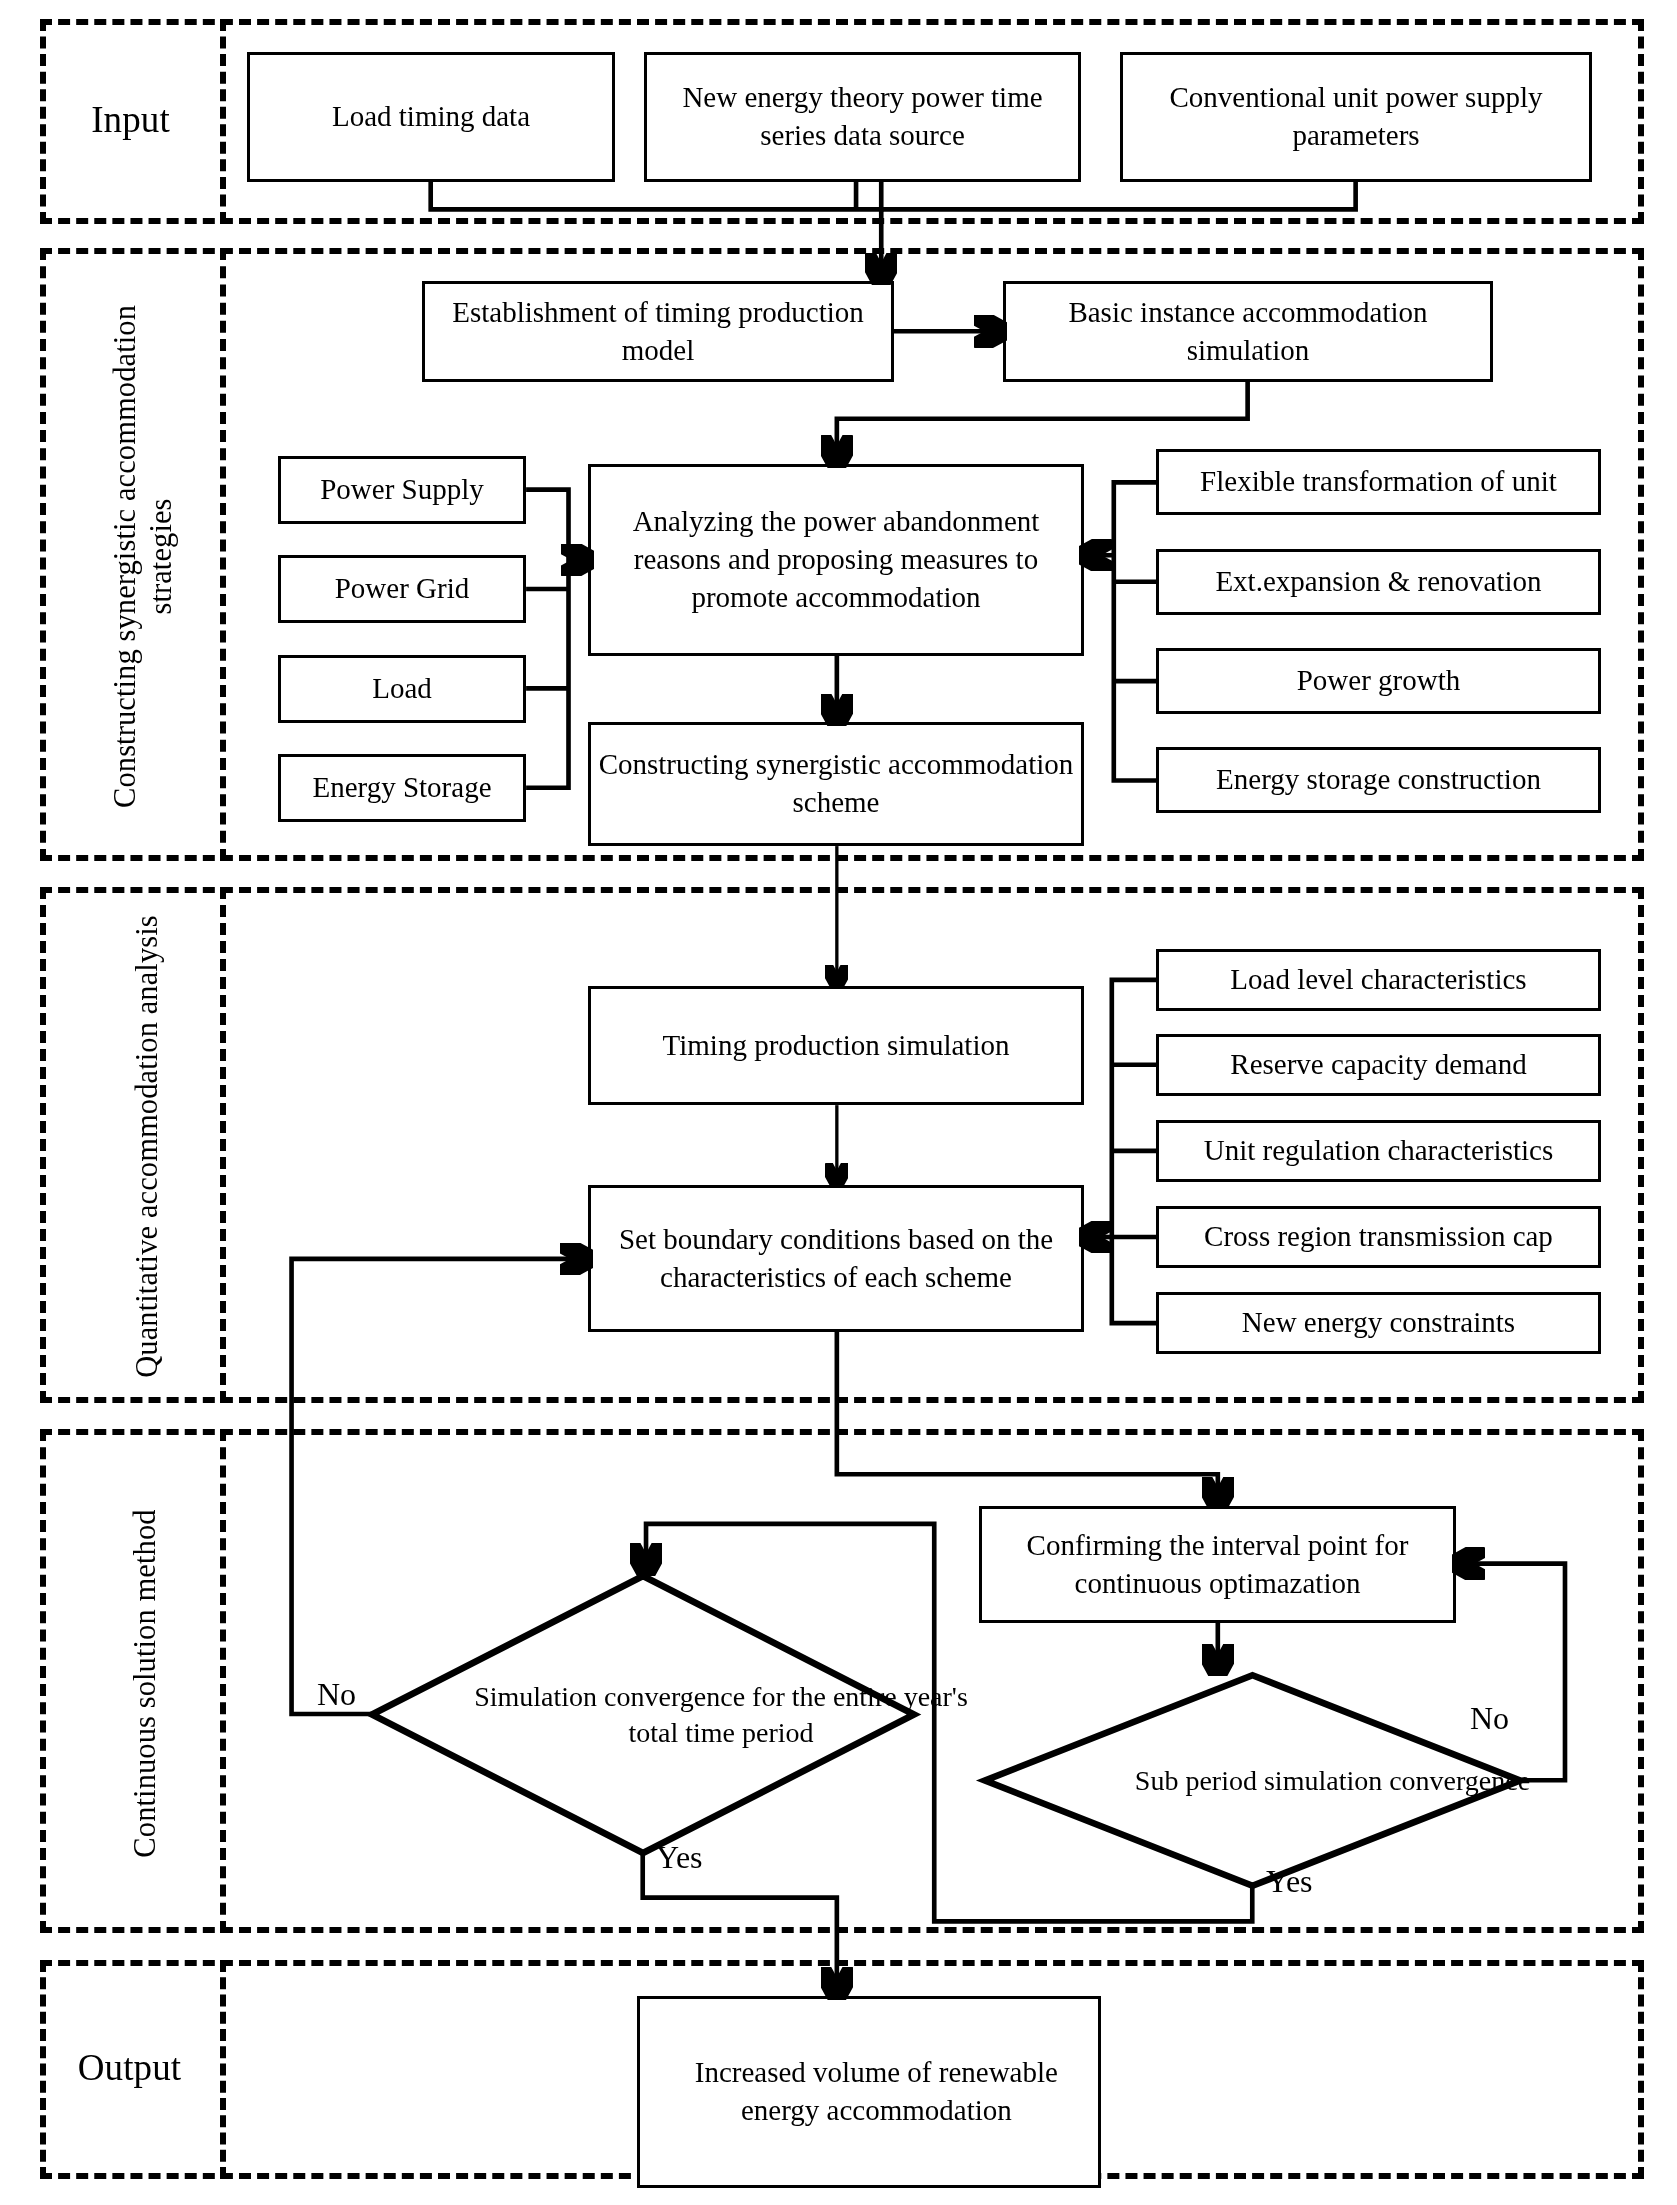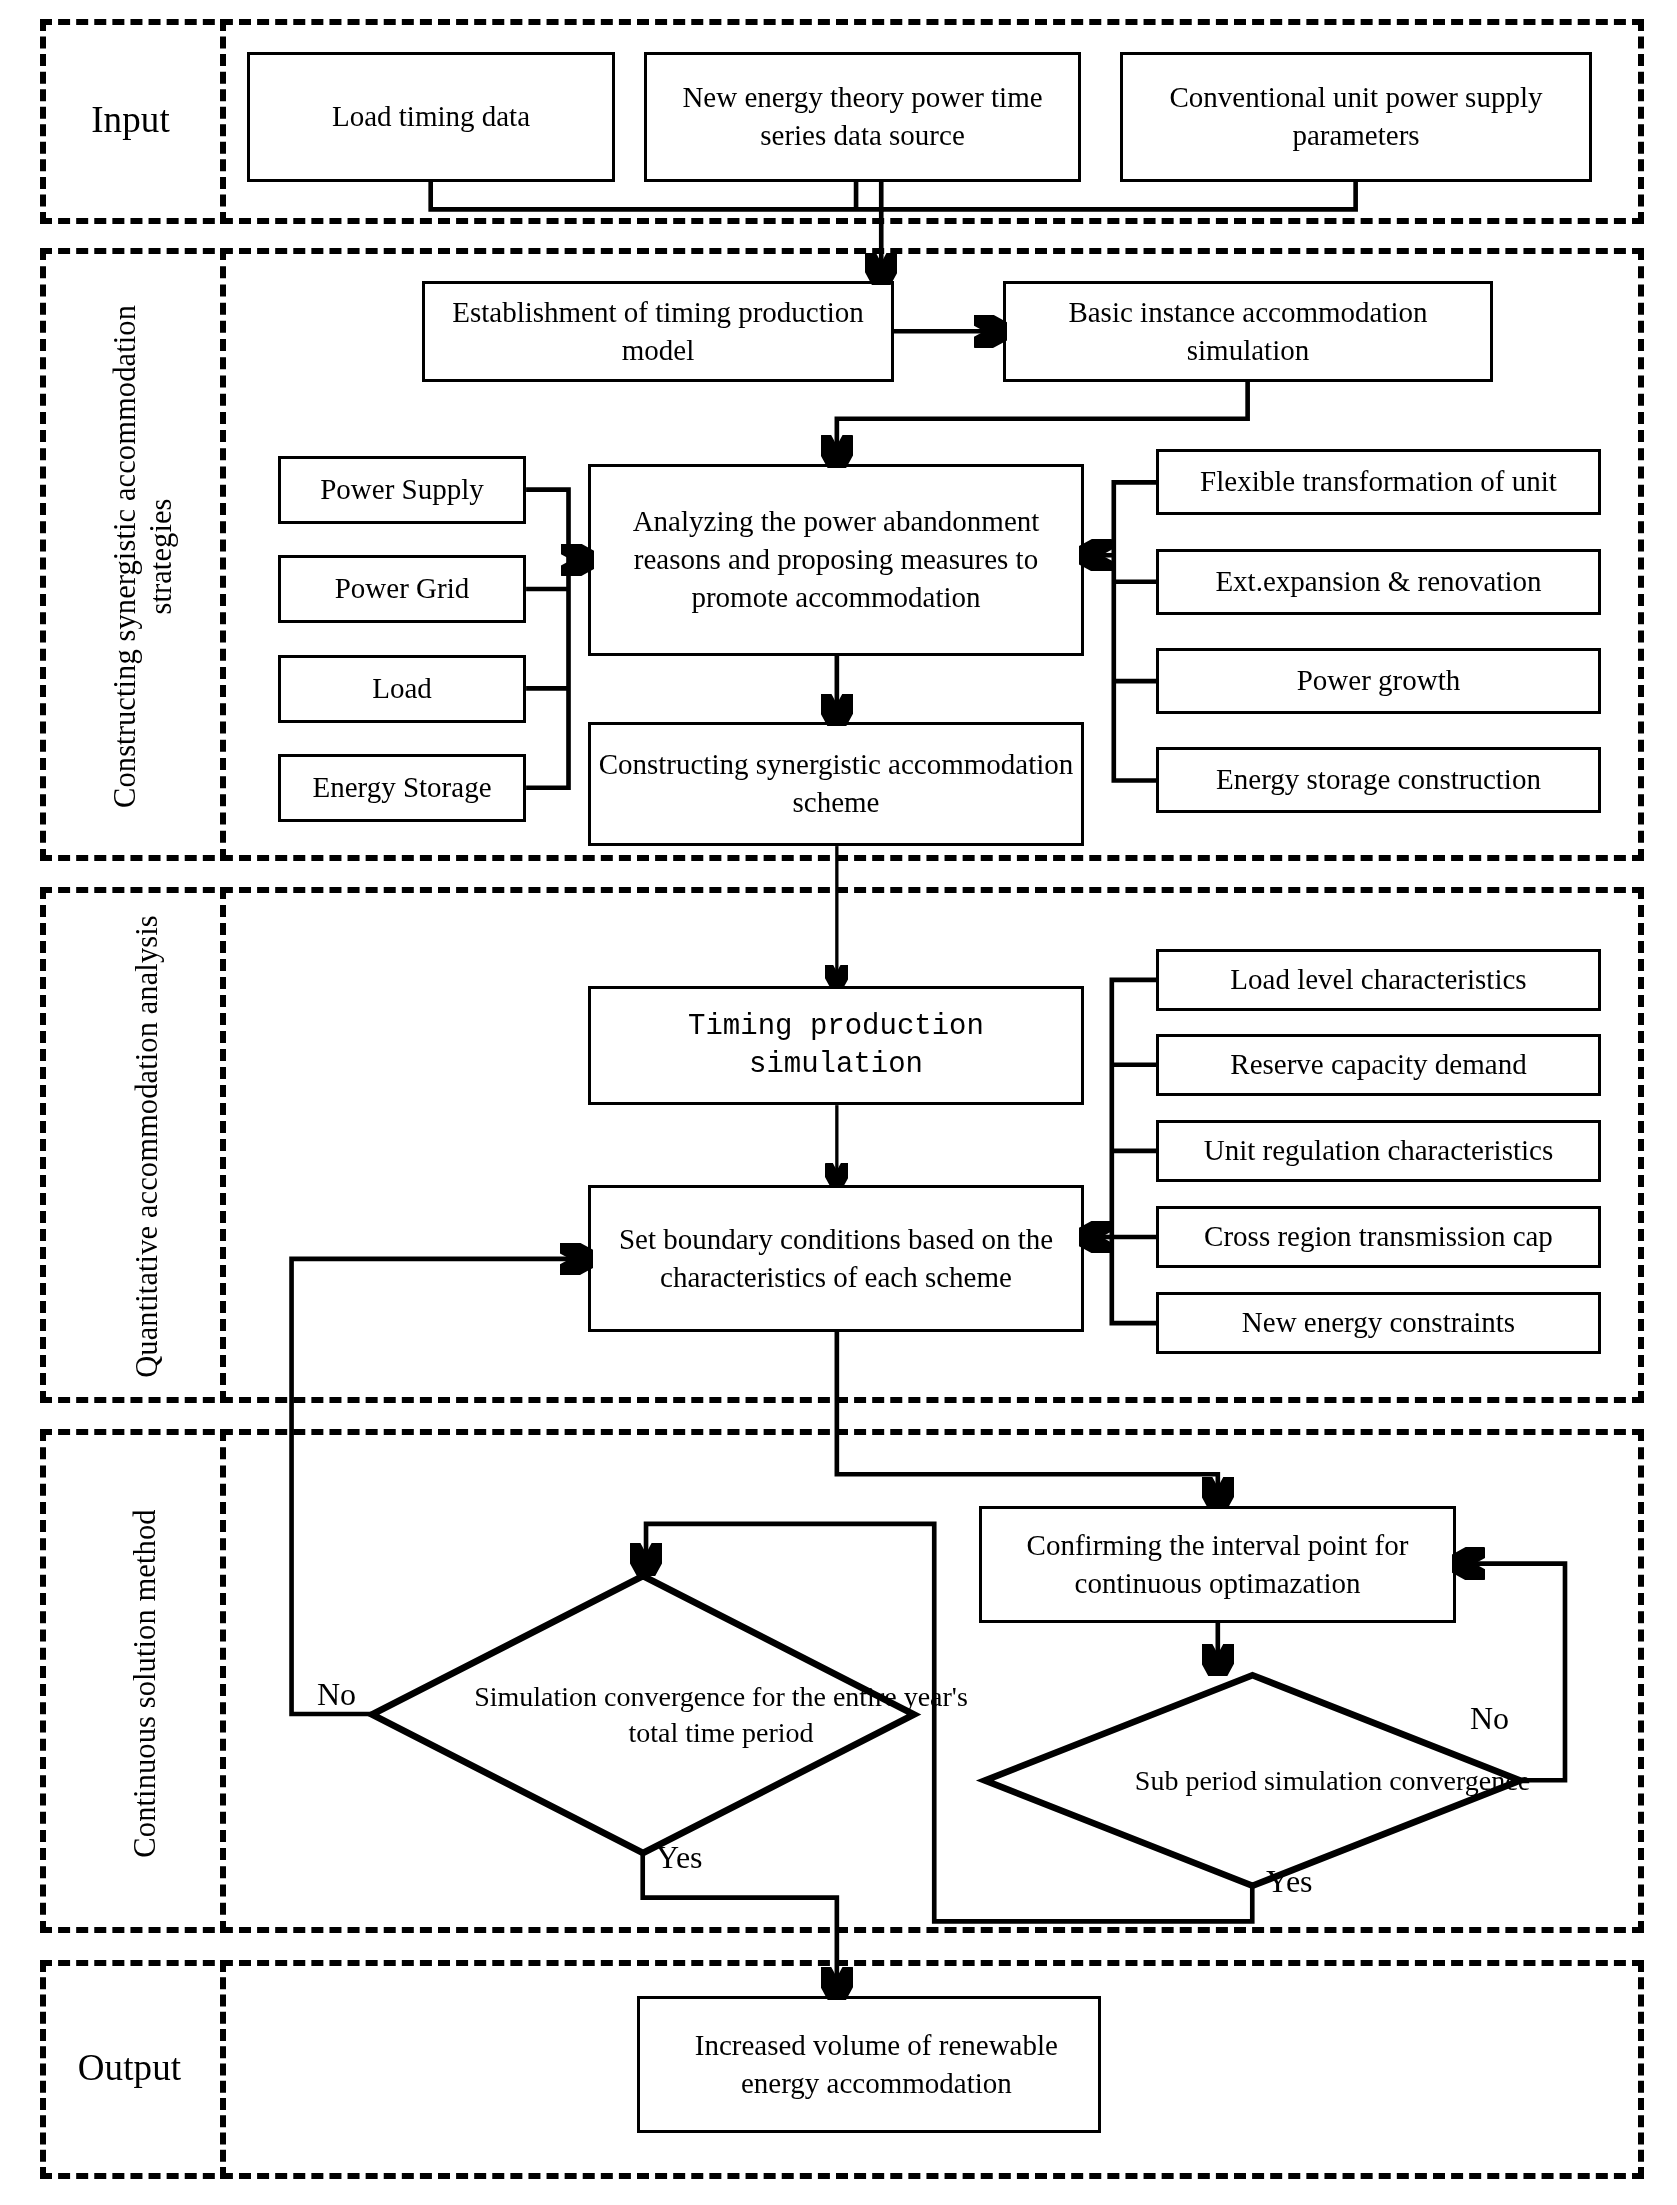--- a/index.html
+++ b/index.html
@@ -128,21 +128,21 @@
   <div class="box" style="left:278px; top:456px; width:248px; height:68px;">Power Supply</div>
   <div class="box" style="left:278px; top:555px; width:248px; height:68px;">Power Grid</div>
   <div class="box" style="left:278px; top:655px; width:248px; height:68px;">Load</div>
   <div class="box" style="left:278px; top:754px; width:248px; height:68px;">Energy Storage</div>
 
   <div class="box" style="left:1156px; top:449px; width:445px; height:66px;">Flexible transformation of unit</div>
   <div class="box" style="left:1156px; top:549px; width:445px; height:66px;">Ext.expansion &amp; renovation</div>
   <div class="box" style="left:1156px; top:648px; width:445px; height:66px;">Power growth</div>
   <div class="box" style="left:1156px; top:747px; width:445px; height:66px;">Energy storage construction</div>
 
-  <div class="box" style="left:588px; top:986px; width:496px; height:119px;font-family:Liberation Mono, monospace;">Timing production simulation</div>
+  <div class="box" style="left:588px; top:986px; width:496px; height:119px;">Timing production simulation</div>
 
   <div class="box" style="left:588px; top:1185px; width:496px; height:147px;">Set boundary conditions based on the characteristics of each scheme</div>
 
   <div class="box" style="left:1156px; top:949px; width:445px; height:62px;">Load level characteristics</div>
   <div class="box" style="left:1156px; top:1034px; width:445px; height:62px;">Reserve capacity demand</div>
   <div class="box" style="left:1156px; top:1120px; width:445px; height:62px;">Unit regulation characteristics</div>
   <div class="box" style="left:1156px; top:1206px; width:445px; height:62px;">Cross region transmission cap</div>
   <div class="box" style="left:1156px; top:1292px; width:445px; height:62px;">New energy constraints</div>
 
   <div class="box" style="left:979px; top:1506px; width:477px; height:117px;">Confirming the interval point for continuous optimazation</div>
@@ -159,21 +159,21 @@
       <polygon points="410,6 814,165 410,324 6,165" fill="#ffffff" stroke="#000" stroke-width="10"></polygon>
     </svg>
     <div class="diamond-text" style="padding:0 80px;">Sub period simulation convergence</div>
   </div>
 
   <div class="edge-label" style="left:317px; top:1676px;">No</div>
   <div class="edge-label" style="left:656px; top:1839px;">Yes</div>
   <div class="edge-label" style="left:1470px; top:1700px;">No</div>
   <div class="edge-label" style="left:1266px; top:1863px;">Yes</div>
 
-  <div class="box" style="left:637px; top:1996px; width:464px; height:137px;padding-left:20px;">Increased volume of renewable energy accommodation</div>
+  <div class="box" style="left:637px; top:1996px; width:464px; height:192px;padding-left:20px;">Increased volume of renewable energy accommodation</div>
 
   <svg id="wires" viewBox="0 0 2531 3328" width="1677" height="2205">
     <defs>
       <marker id="arr" viewBox="0 0 12 12" refX="9" refY="6" markerWidth="7" markerHeight="7" orient="auto-start-reverse" markerUnits="strokeWidth">
         <path d="M 0 0 L 11 6 L 0 12" fill="none" stroke="#000" stroke-width="2.2"></path>
       </marker>
     </defs>
 
     <polyline points="650,274 650,316 1330,316 1330,274"></polyline>
     <polyline points="1292,274 1292,316"></polyline>

